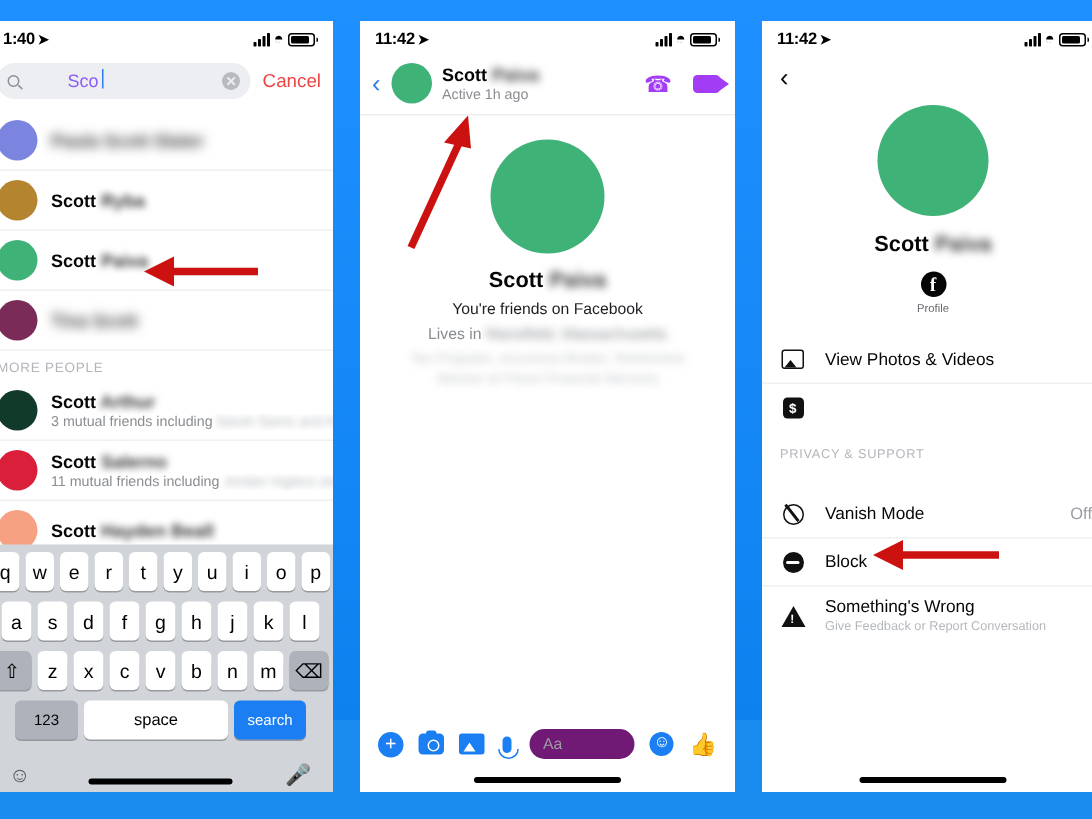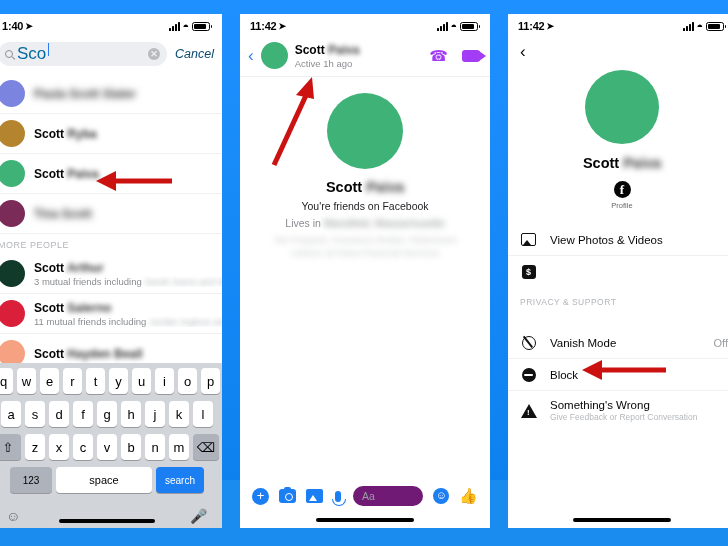--- a/index.html
+++ b/index.html
@@ -55,28 +55,28 @@
     display: flex; align-items: center; gap: 8px;
     padding: 4px 6px 8px 6px;
   }
   .searchbox {
     flex: 1; height: 24px; background: #eceef1; border-radius: 12px;
     display: flex; align-items: center; padding: 0 7px; gap: 4px;
     position: relative;
   }
   .mag { width: 8px; height: 8px; border: 1.4px solid #8b8e93; border-radius: 50%; position: relative; flex:none; }
   .mag::after { content:""; position:absolute; width:1.4px; height:4px; background:#8b8e93; right:-2px; bottom:-3px; transform: rotate(-45deg); border-radius:1px;}
-  .s-text { font-size: 17px; color:#0369a1; position:relative; }
+  .s-text { font-size: 12px; color:#8b5cf6; position:relative;margin-left:28px; }
   .s-text::after{content:"";position:absolute;right:-3px;top:-1px;width:1.2px;height:13px;background:#2f7bf0;}
   .clearbtn {
     margin-left:auto; width: 12px; height: 12px; border-radius: 50%;
     background: #b7bbc0; color: #eceef1; font-size: 9px; line-height: 12px;
     text-align: center; font-weight: bold;
   }
-  .cancel { font-size: 12.5px; color:#0c4a6e; padding-right:2px;font-style:italic;}
+  .cancel { font-size: 12.5px; color:#ef4444; padding-right:2px;}
 
   .plist { background:#fff; }
   .prow {
     display: flex; align-items: center; gap: 9px;
     padding: 6px 8px 6px 6px;
     border-bottom: 1px solid #f0f0f0;
     position: relative;
     min-height: 35px;
   }
   .av { width: 27px; height: 27px; border-radius: 50%; flex: none; }

